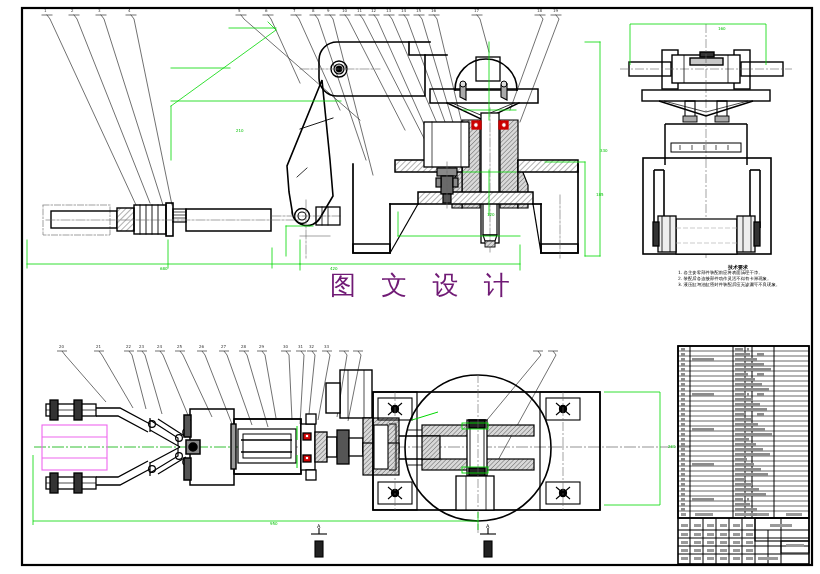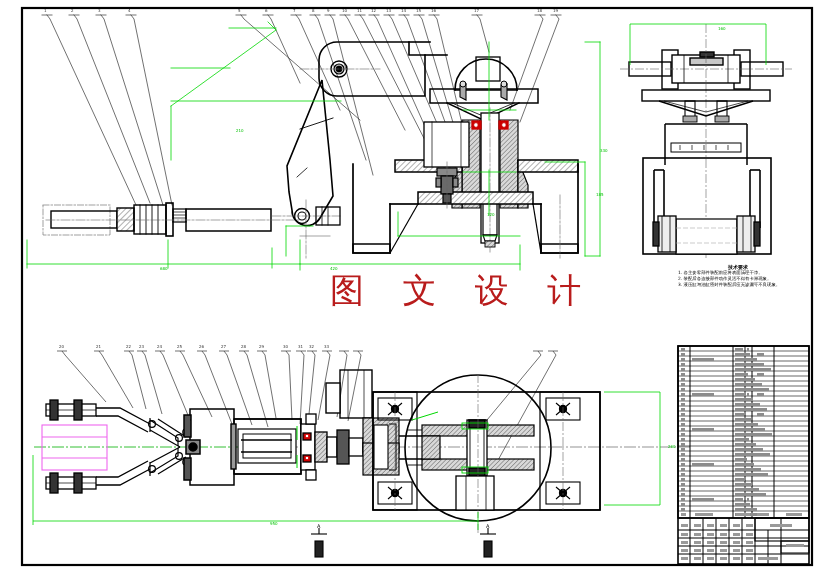--- a/index.html
+++ b/index.html
@@ -2,24 +2,24 @@
 <html><head>
 <meta charset="utf-8">
 <title>Assembly Drawing</title>
 <style>
   html,body{margin:0;padding:0;background:#ffffff;}
   body{width:820px;height:574px;overflow:hidden;font-family:"Liberation Sans",sans-serif;}
   #sheet{position:relative;width:820px;height:574px;background:#fff;}
   #sheet svg{position:absolute;left:0;top:0;}
   .title-cn{
     position:absolute;
-    font-family:Liberation Mono, monospace;
-    font-size:34px;
+    font-family:Liberation Sans, sans-serif;
+    font-size:26px;
     letter-spacing:9px;
-    color:#b91c1c;
+    color:#701a75;
     white-space:nowrap;
   }
   .tr-block{position:absolute;color:#000;white-space:nowrap;}
   .tr-head{font-size:5px;font-weight:bold;text-align:center;font-family:"DejaVu Sans",sans-serif;}
   .tr-line{font-size:4.4px;font-family:"DejaVu Sans",sans-serif;line-height:6.2px;}
   .sect-lab{position:absolute;font-size:5px;font-family:"DejaVu Sans",sans-serif;color:#000;}
   .bom-cell{position:absolute;background:#8c8c8c;}
   .tb-cell{position:absolute;background:#9a9a9a;}
   .balloon-num{position:absolute;font-size:4px;color:#333;font-family:"DejaVu Sans",sans-serif;}
   .dim-txt{position:absolute;font-size:4px;color:#00c000;font-family:"DejaVu Sans",sans-serif;}

